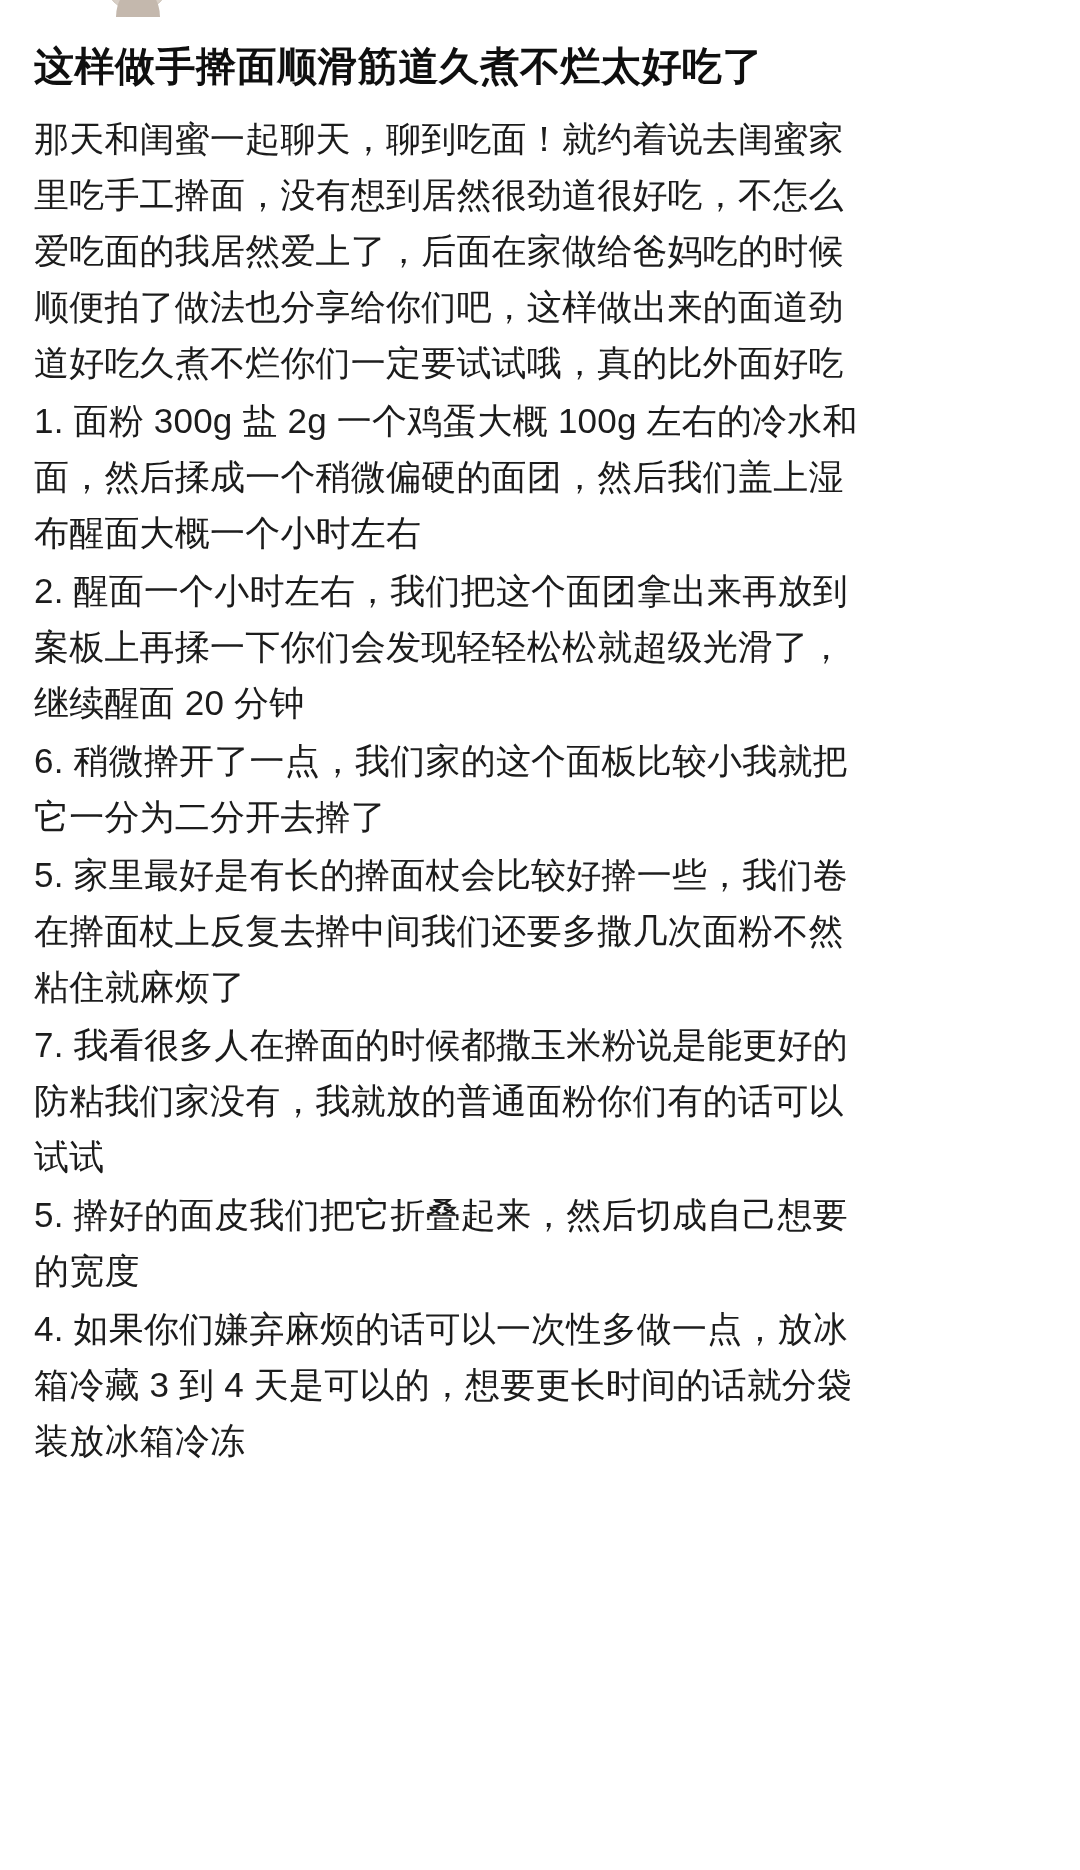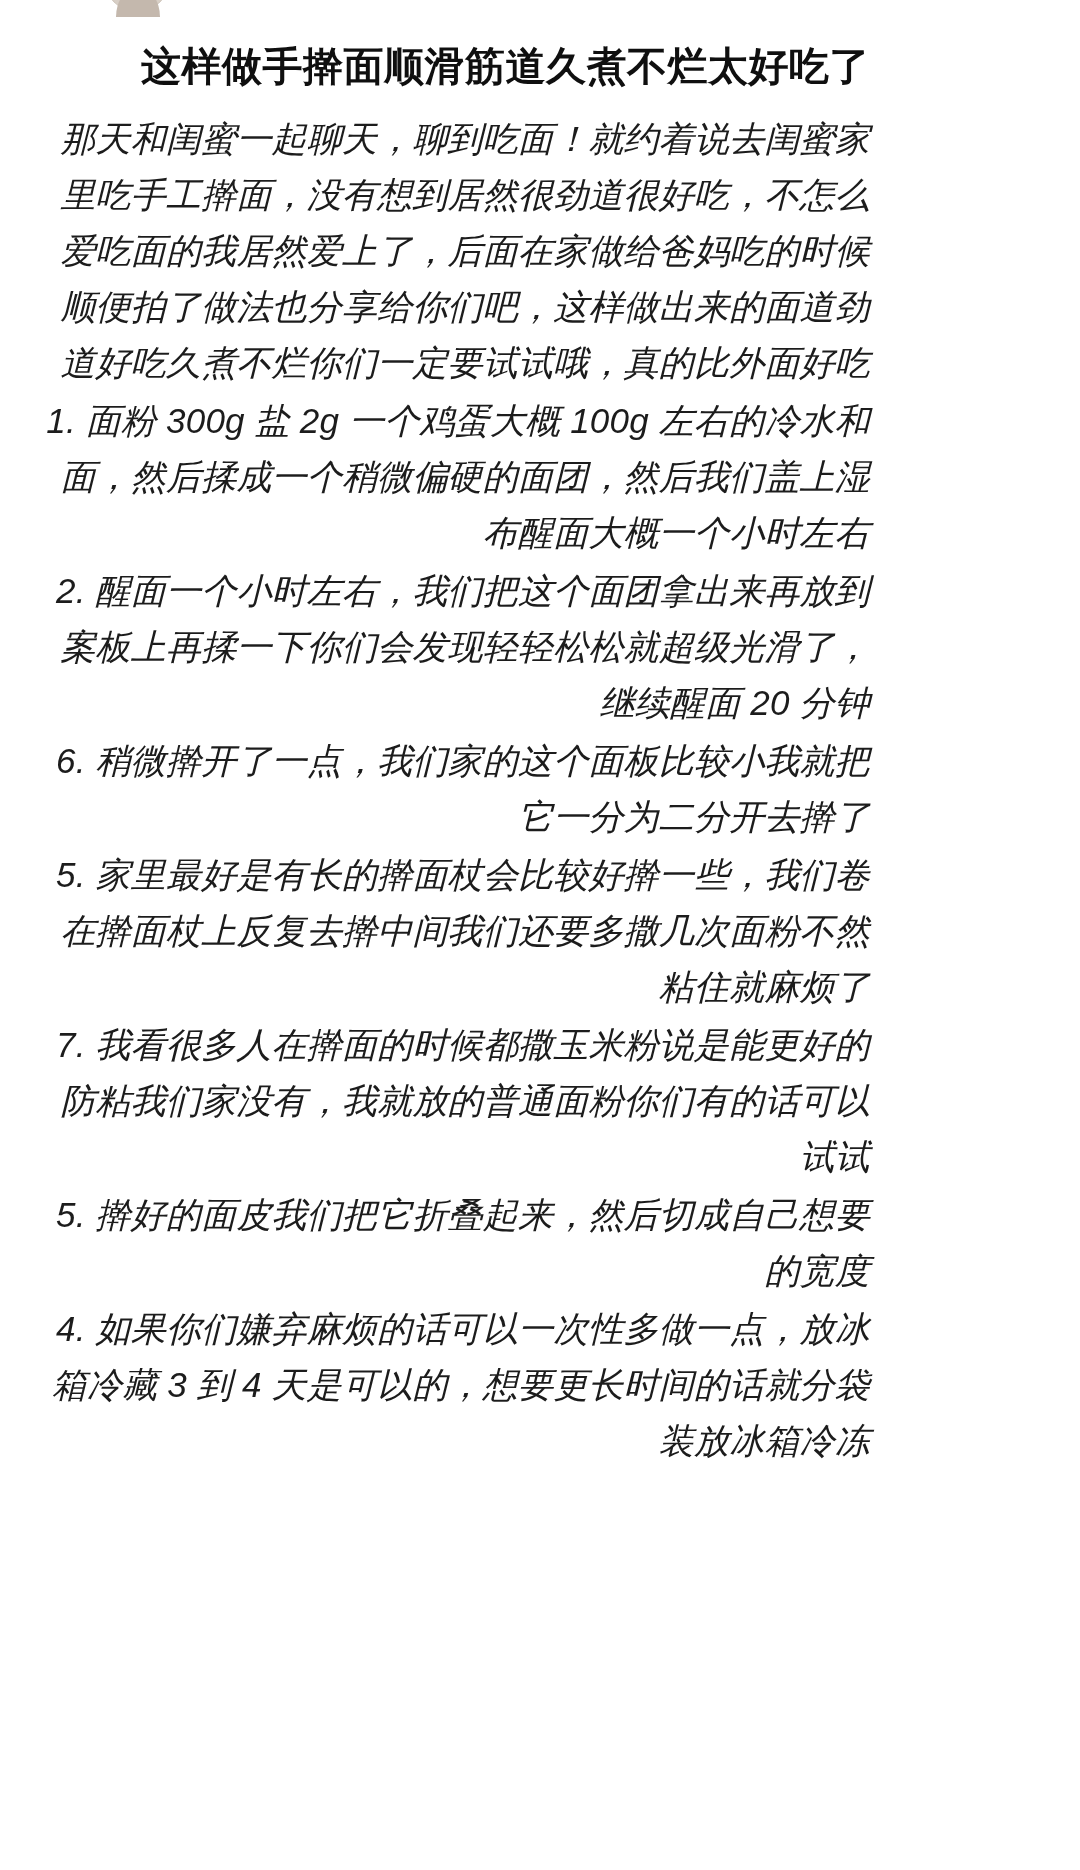--- a/index.html
+++ b/index.html
@@ -15,21 +15,20 @@
     -webkit-font-smoothing: antialiased;
   }
   .page {
     width: 904px;
     min-height: 1870px;
     box-sizing: border-box;
     padding: 0 34px 0 34px;
     background: #ffffff;
     position: relative;
     overflow: hidden;
-    text-align: right;
   }
   
   .top-strip {
     height: 18px;
     position: relative;
   }
   .avatar {
     position: absolute;
     left: 70px;
     top: -54px;
@@ -62,21 +61,20 @@
     font-size: 35px;
     line-height: 1.60;
     letter-spacing: 0.2px;
     color: #1c1c1c;
     font-weight: 400;
   }
   .para {
     margin: 0 0 2px 0;
     white-space: pre-wrap;
     word-break: break-word;
-    font-style: italic;
   }
 </style>
 </head>
 <body>
 
 <div class="page">
 
   <div class="top-strip">
     <div class="avatar"></div>
   </div>

